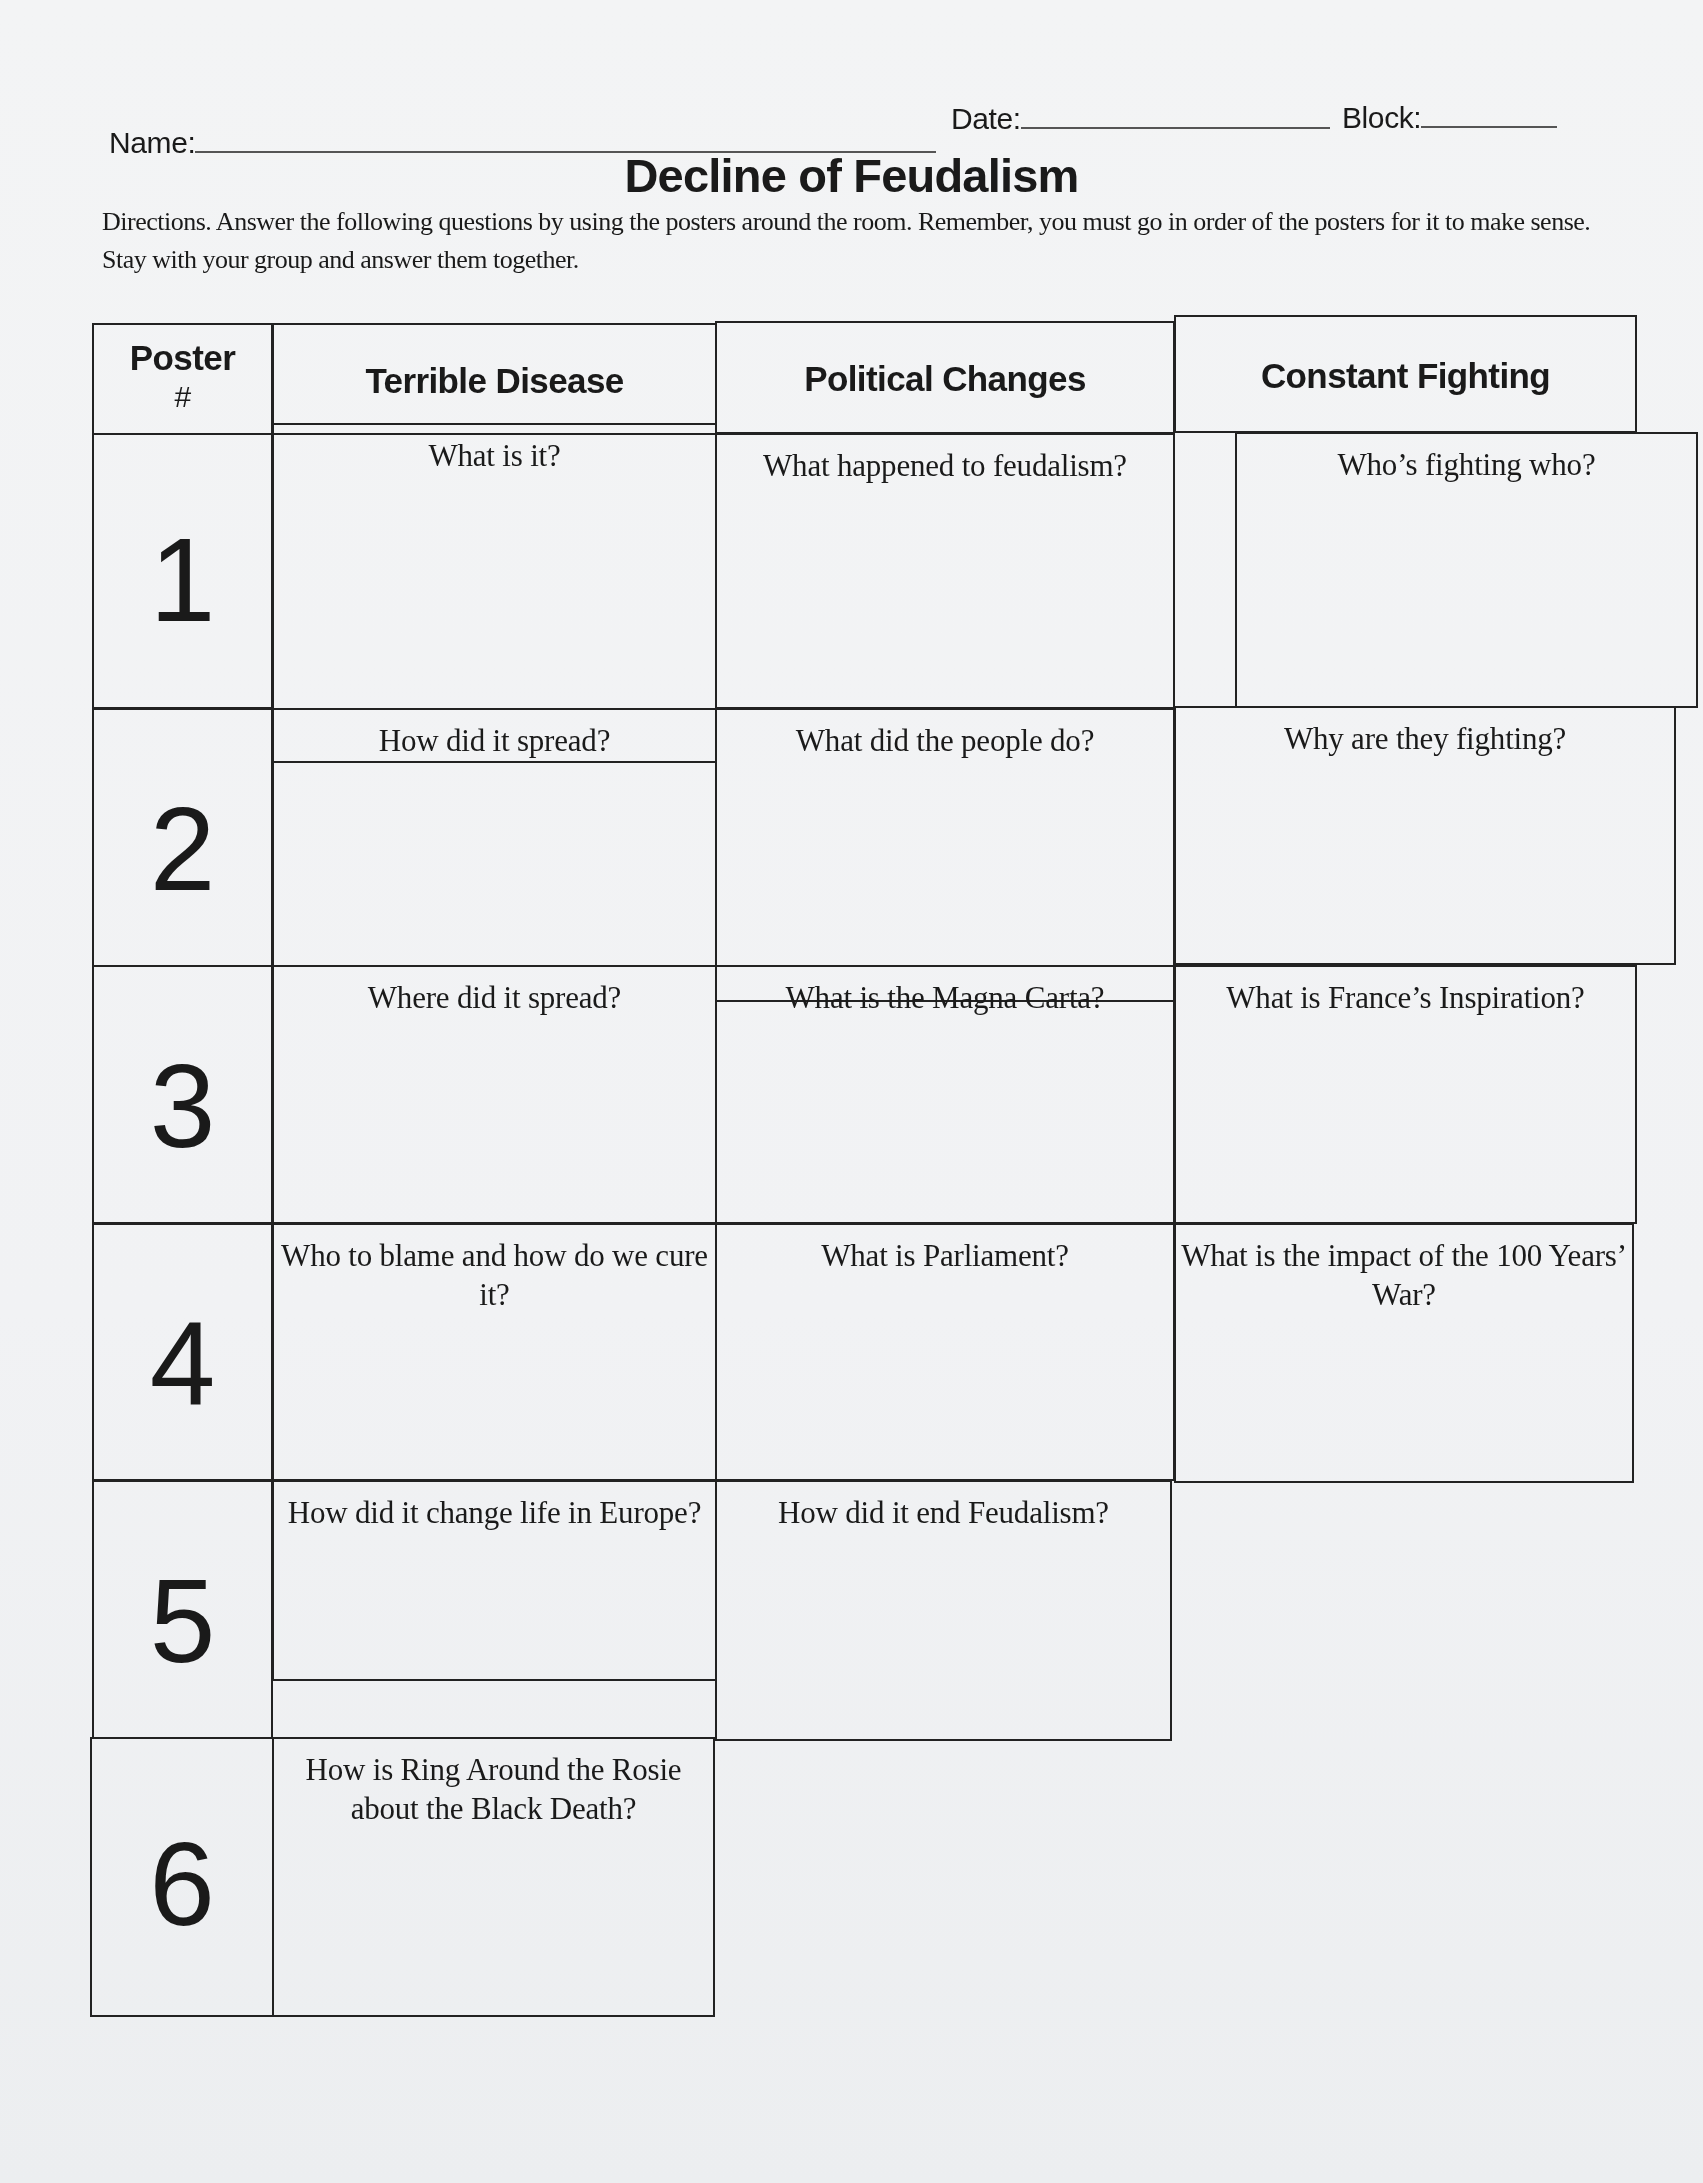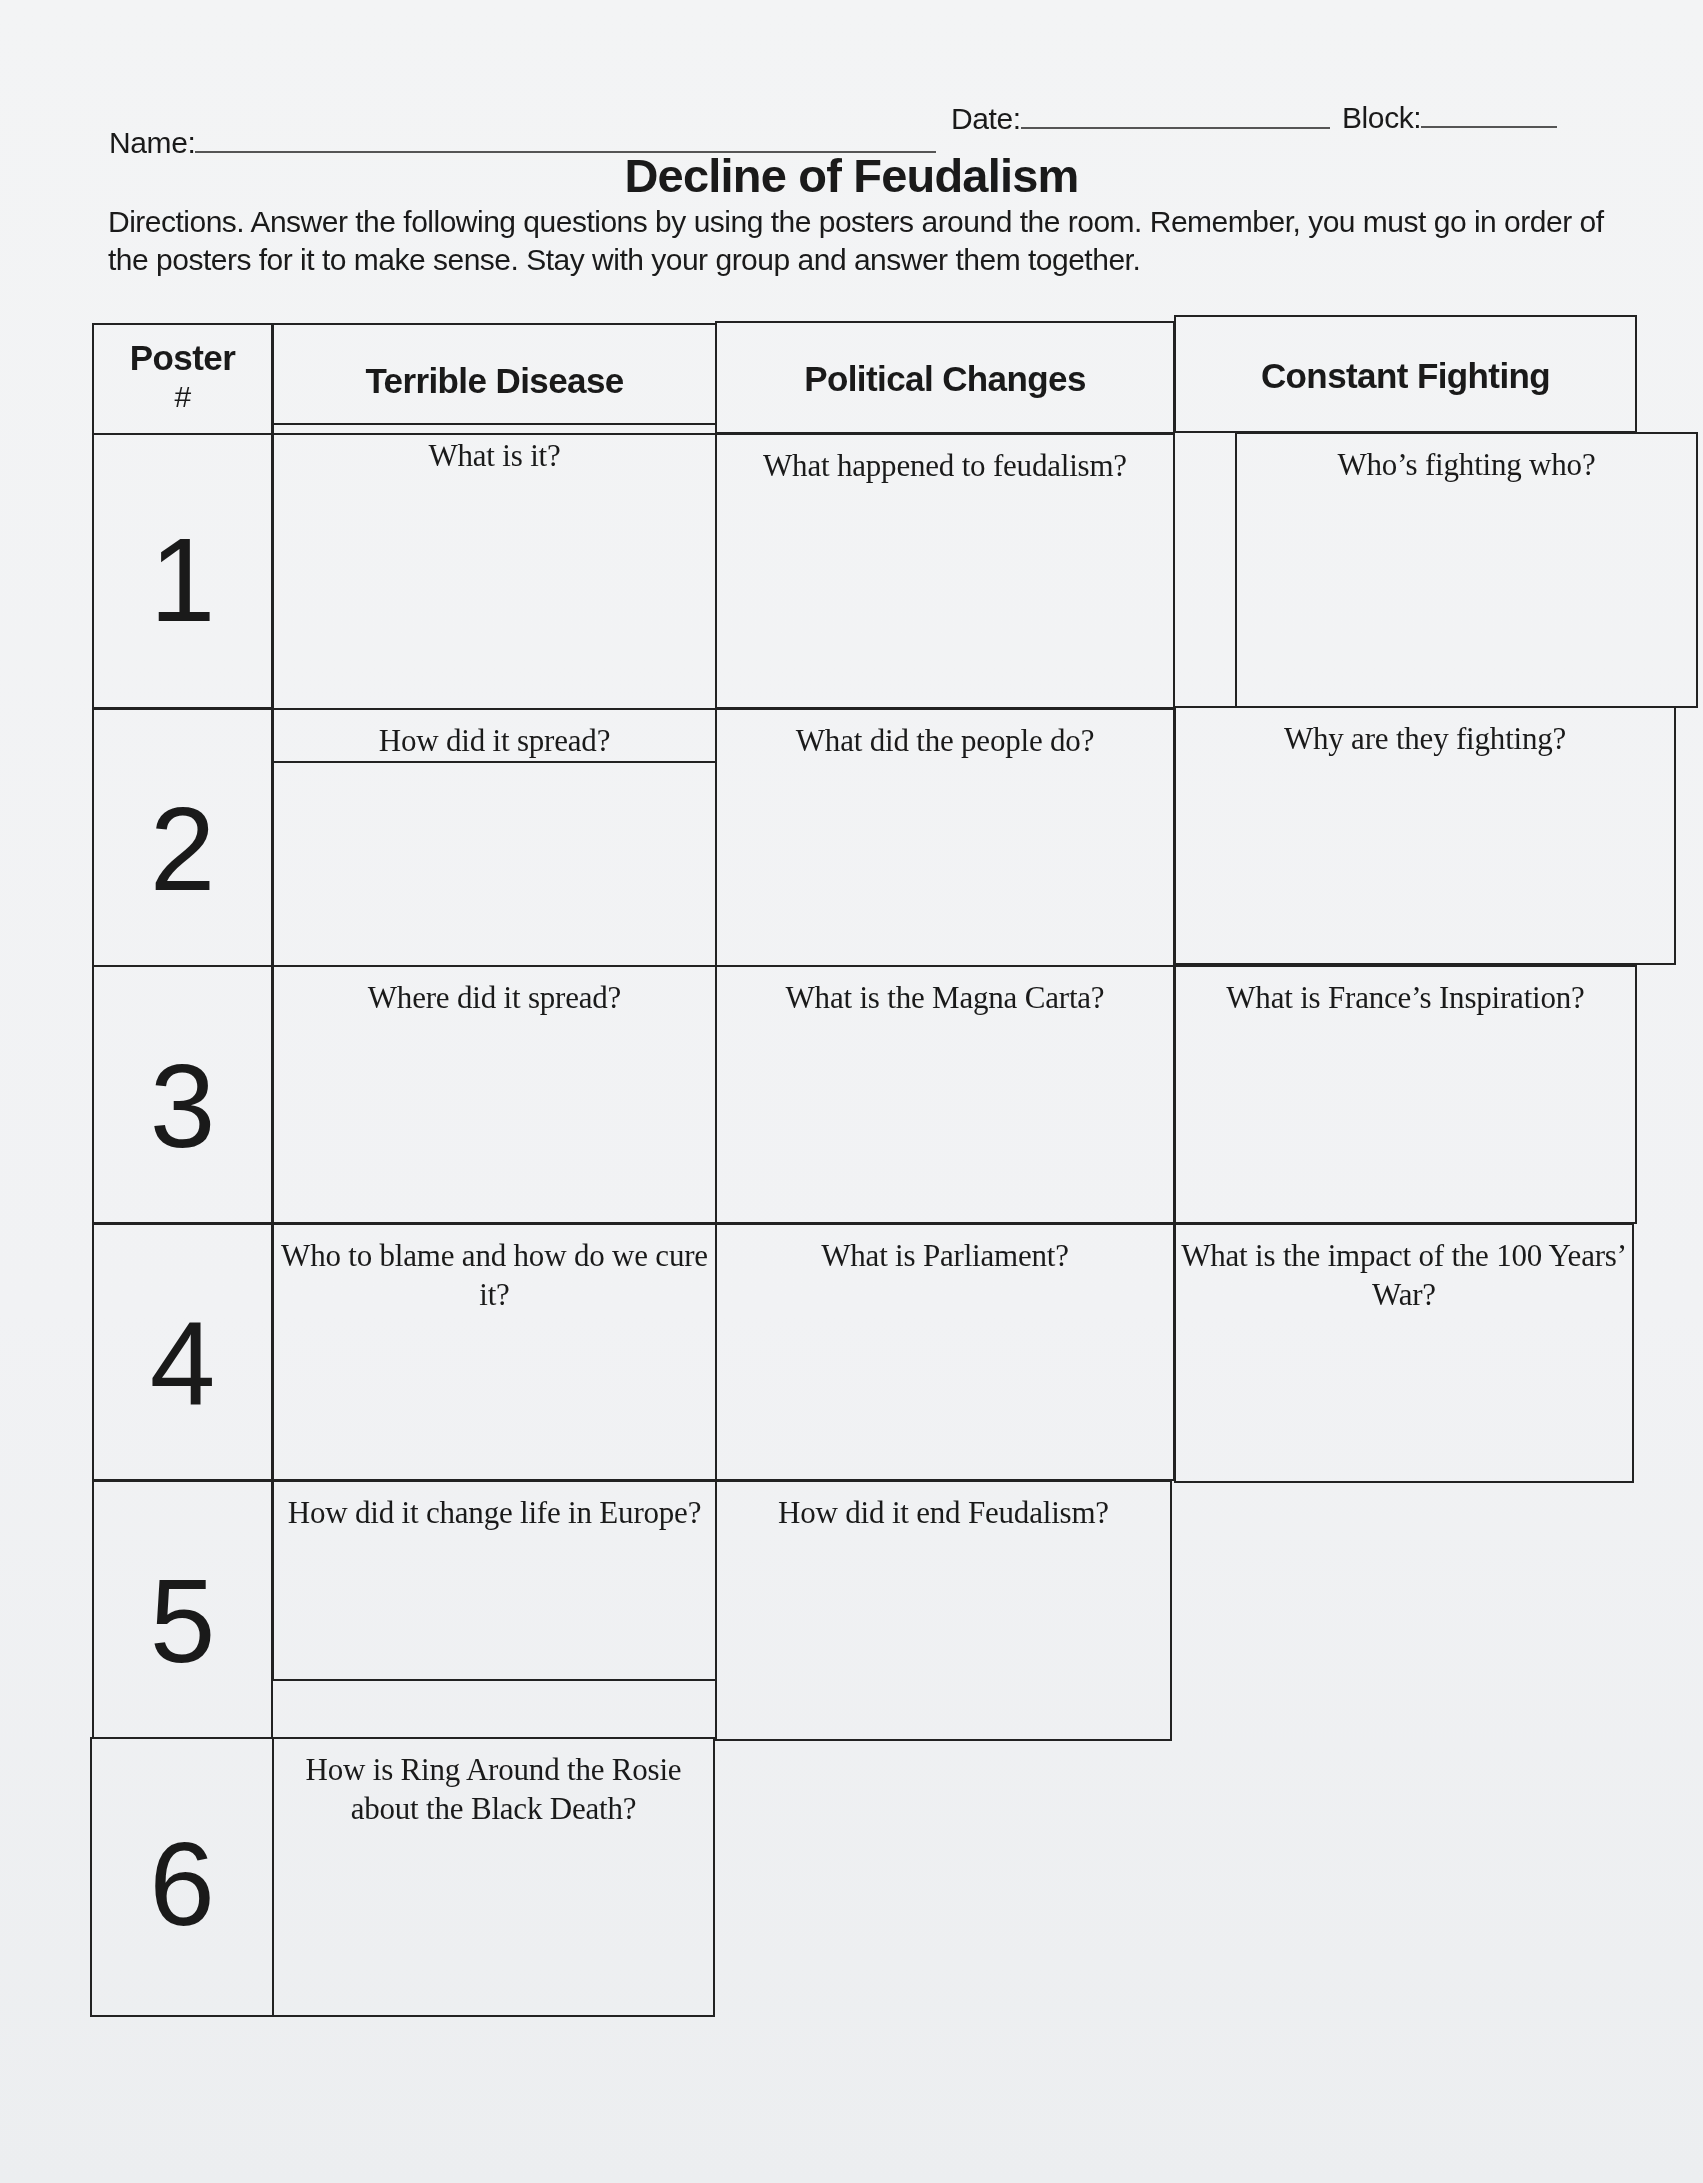--- a/index.html
+++ b/index.html
@@ -19,22 +19,22 @@
     }
     .blank {
       display:inline-block; border-bottom:2.4px solid #555; vertical-align:baseline;
     }
     .title {
       position:absolute; top:148px; left:0; width:1703px; text-align:center;
       font-family:"Liberation Sans","DejaVu Sans",sans-serif; font-weight:bold; font-size:47px;
       letter-spacing:-0.8px;
     }
     .directions {
-      position:absolute; top:203px; left:108px; width:1497px;
-      font-family:Liberation Sans, sans-serif; font-size:30px; line-height:38px;
+      position:absolute; top:203px; left:102px; width:1497px;
+      font-family:Liberation Serif, serif; font-size:26px; line-height:38px;
       letter-spacing:-0.5px;
     }
     .grid { position:absolute; left:0; top:0; }
     .cell {
       position:absolute; box-sizing:border-box; border:2px solid #222;
     }
     .hdr-text {
       position:absolute; left:0; right:0; text-align:center;
       font-family:"Liberation Sans","DejaVu Sans",sans-serif; font-weight:bold; font-size:35px;
       letter-spacing:-0.6px;
@@ -95,21 +95,21 @@
     <div class="cell" style="left:1235px; top:432px; width:463px; height:276px;">
       <div class="q">Who’s fighting who?</div>
     </div>
 
     <div class="cell" style="left:92px; top:708px; width:181px; height:259px;">
       <div class="num" style="top:71px;">2</div>
     </div>
     <div class="cell" style="left:272px; top:708px; width:445px; height:259px;">
       <div class="q">How did it spread?</div>
     </div>
-    <div class="cell" style="left:715px; top:708px; width:460px; height:259px;">
+    <div class="cell" style="left:715px; top:708px; width:460px; height:294px;">
       <div class="q">What did the people do?</div>
     </div>
     <div class="cell" style="left:1174px; top:706px; width:502px; height:259px;">
       <div class="q">Why are they fighting?</div>
     </div>
 
     <div class="cell" style="left:92px; top:965px; width:181px; height:259px;">
       <div class="num" style="top:71px;">3</div>
     </div>
     <div class="cell" style="left:272px; top:965px; width:445px; height:259px;">

